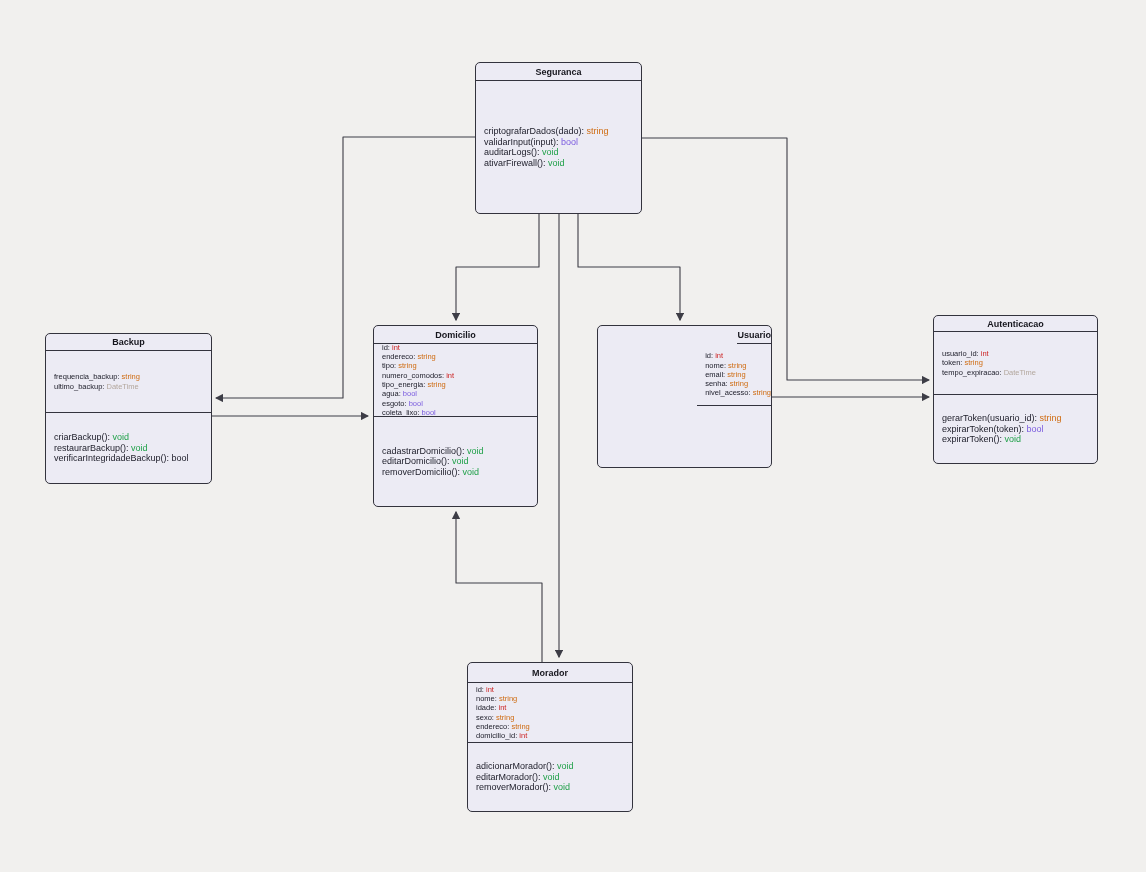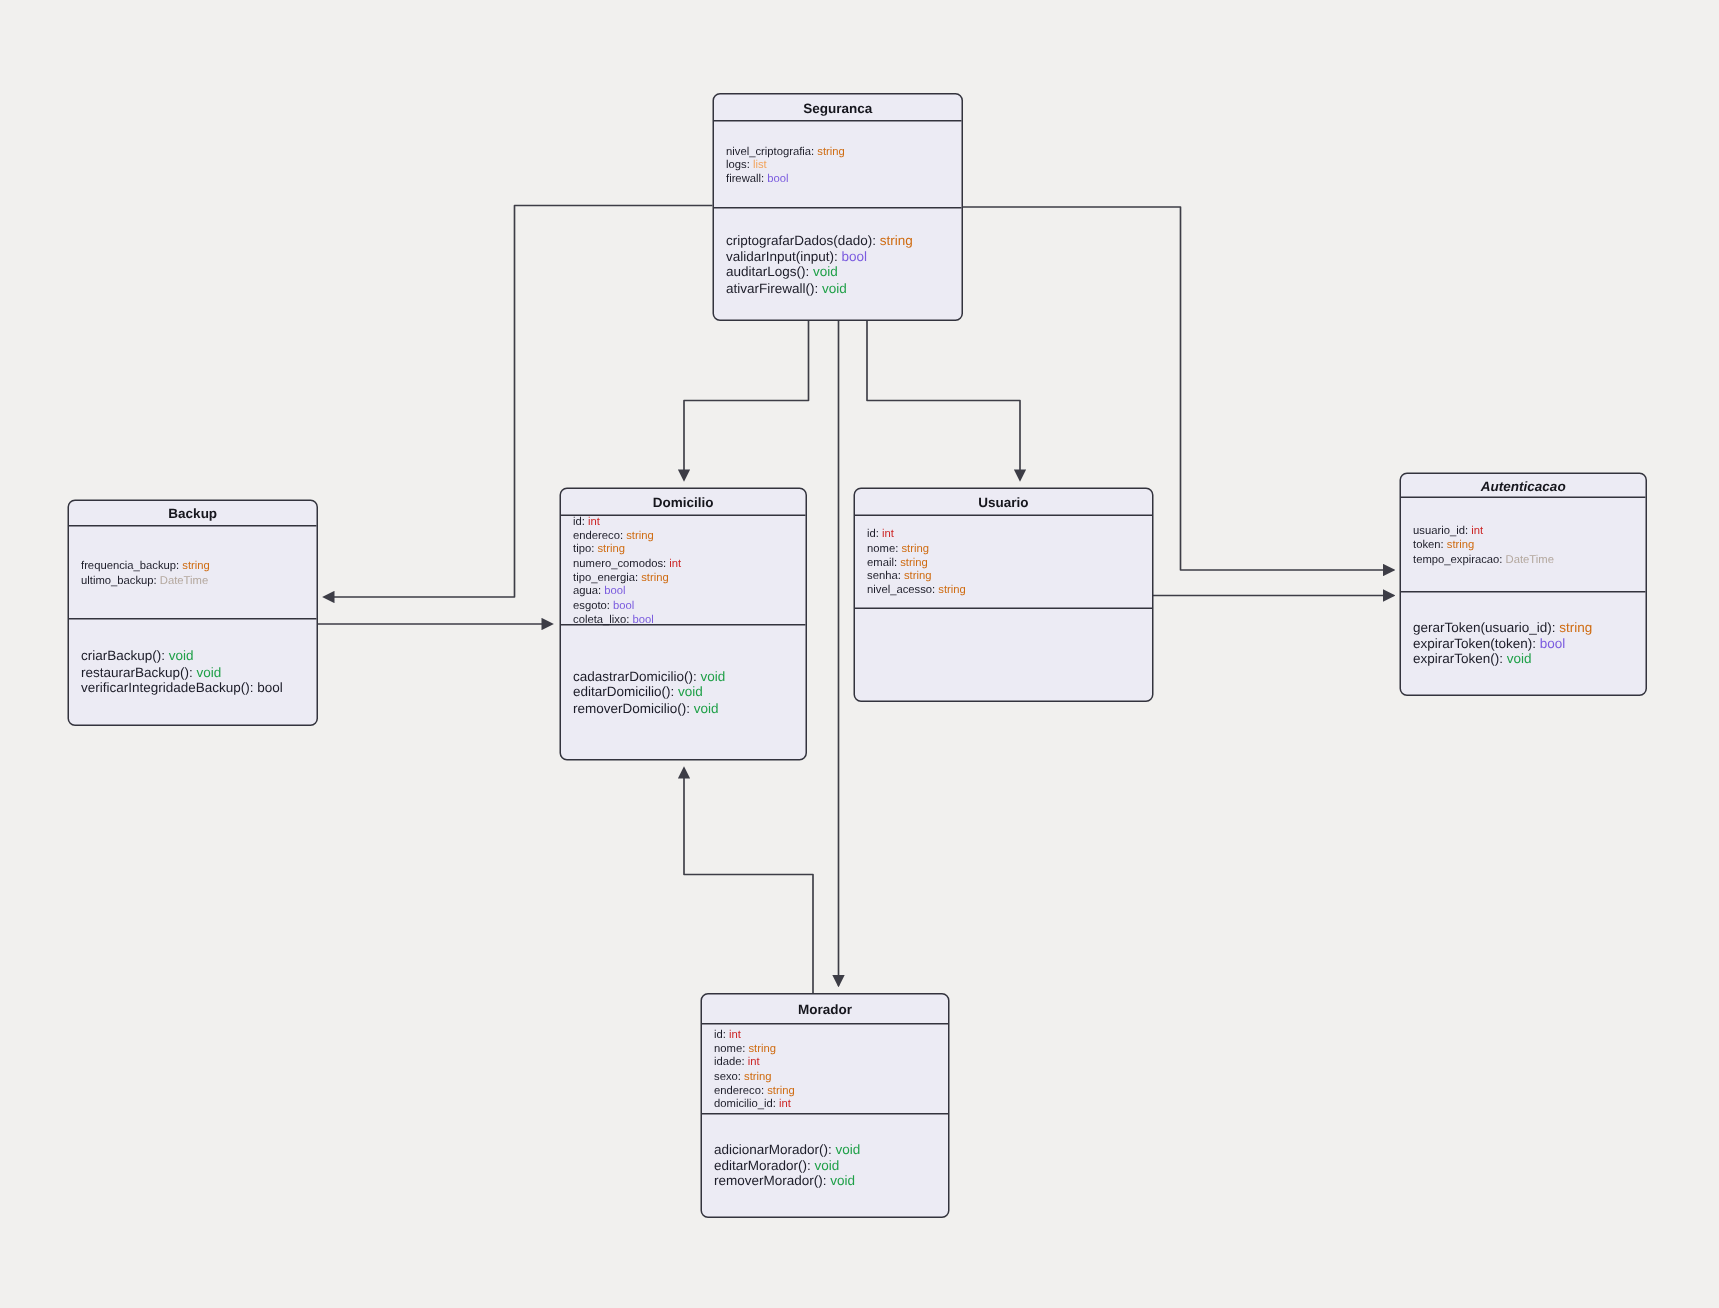--- a/index.html
+++ b/index.html
@@ -53,25 +53,20 @@
       <path d="M559,213 L559,657" marker-end="url(#arrow)"></path>
       <path d="M578,213 L578,267 L680,267 L680,320" marker-end="url(#arrow)"></path>
       <path d="M212,416 L368,416" marker-end="url(#arrow)"></path>
       <path d="M763,397 L929,397" marker-end="url(#arrow)"></path>
       <path d="M542,662 L542,583 L456,583 L456,512" marker-end="url(#arrow)"></path>
     </g>
   </svg>
 
   <div class="uml-class" style="left:475px;top:62px;width:167px;height:152px;">
     <div class="uml-title" style="height:18px;">Seguranca</div>
-    <div class="uml-attrs" style="height:58px;">
-        <div class="member-line"><span style="color: rgb(28, 28, 40);">nivel_criptografia: </span><span style="color: rgb(207, 108, 18);">string</span></div>
-        <div class="member-line"><span style="color: rgb(28, 28, 40);">logs: </span><span style="color: rgb(242, 164, 92);">list</span></div>
-        <div class="member-line"><span style="color: rgb(28, 28, 40);">firewall: </span><span style="color: rgb(123, 92, 223);">bool</span></div>
-      </div>
     <div class="uml-methods">
         <div class="member-line"><span style="color: rgb(28, 28, 40);">criptografarDados(dado): </span><span style="color: rgb(207, 108, 18);">string</span></div>
         <div class="member-line"><span style="color: rgb(28, 28, 40);">validarInput(input): </span><span style="color: rgb(123, 92, 223);">bool</span></div>
         <div class="member-line"><span style="color: rgb(28, 28, 40);">auditarLogs(): </span><span style="color: rgb(31, 160, 72);">void</span></div>
         <div class="member-line"><span style="color: rgb(28, 28, 40);">ativarFirewall(): </span><span style="color: rgb(31, 160, 72);">void</span></div>
       </div>
   </div>
 
   <div class="uml-class" style="left:45px;top:333px;width:167px;height:151px;">
     <div class="uml-title" style="height:17px;">Backup</div>
@@ -98,33 +93,33 @@
         <div class="member-line"><span style="color: rgb(28, 28, 40);">esgoto: </span><span style="color: rgb(123, 92, 223);">bool</span></div>
         <div class="member-line"><span style="color: rgb(28, 28, 40);">coleta_lixo: </span><span style="color: rgb(123, 92, 223);">bool</span></div>
       </div>
     <div class="uml-methods">
         <div class="member-line"><span style="color: rgb(28, 28, 40);">cadastrarDomicilio(): </span><span style="color: rgb(31, 160, 72);">void</span></div>
         <div class="member-line"><span style="color: rgb(28, 28, 40);">editarDomicilio(): </span><span style="color: rgb(31, 160, 72);">void</span></div>
         <div class="member-line"><span style="color: rgb(28, 28, 40);">removerDomicilio(): </span><span style="color: rgb(31, 160, 72);">void</span></div>
       </div>
   </div>
 
-  <div class="uml-class" style="left:569px;top:325px;width:200px;height:143px;">
+  <div class="uml-class" style="left:597px;top:325px;width:175px;height:143px;align-items:flex-end;">
     <div class="uml-title" style="height:18px;">Usuario</div>
     <div class="uml-attrs" style="height:62px;">
         <div class="member-line"><span style="color: rgb(28, 28, 40);">id: </span><span style="color: rgb(204, 36, 36);">int</span></div>
         <div class="member-line"><span style="color: rgb(28, 28, 40);">nome: </span><span style="color: rgb(207, 108, 18);">string</span></div>
         <div class="member-line"><span style="color: rgb(28, 28, 40);">email: </span><span style="color: rgb(207, 108, 18);">string</span></div>
         <div class="member-line"><span style="color: rgb(28, 28, 40);">senha: </span><span style="color: rgb(207, 108, 18);">string</span></div>
         <div class="member-line"><span style="color: rgb(28, 28, 40);">nivel_acesso: </span><span style="color: rgb(207, 108, 18);">string</span></div>
       </div>
   </div>
 
   <div class="uml-class" style="left:933px;top:315px;width:165px;height:149px;">
-    <div class="uml-title" style="height:16px;font-style:italic;">Autenticacao</div>
+    <div class="uml-title" style="height:16px;">Autenticacao</div>
     <div class="uml-attrs" style="height:63px;">
         <div class="member-line"><span style="color: rgb(28, 28, 40); margin-top: 44px;">usuario_id: </span><span style="color: rgb(204, 36, 36);">int</span></div>
         <div class="member-line"><span style="color: rgb(28, 28, 40);">token: </span><span style="color: rgb(207, 108, 18);">string</span></div>
         <div class="member-line"><span style="color: rgb(28, 28, 40);">tempo_expiracao: </span><span style="color: rgb(179, 167, 157);">DateTime</span></div>
       </div>
     <div class="uml-methods">
         <div class="member-line"><span style="color: rgb(28, 28, 40);">gerarToken(usuario_id): </span><span style="color: rgb(207, 108, 18);">string</span></div>
         <div class="member-line"><span style="color: rgb(28, 28, 40);">expirarToken(token): </span><span style="color: rgb(123, 92, 223);">bool</span></div>
         <div class="member-line"><span style="color: rgb(28, 28, 40);">expirarToken(): </span><span style="color: rgb(31, 160, 72);">void</span></div>
       </div>

